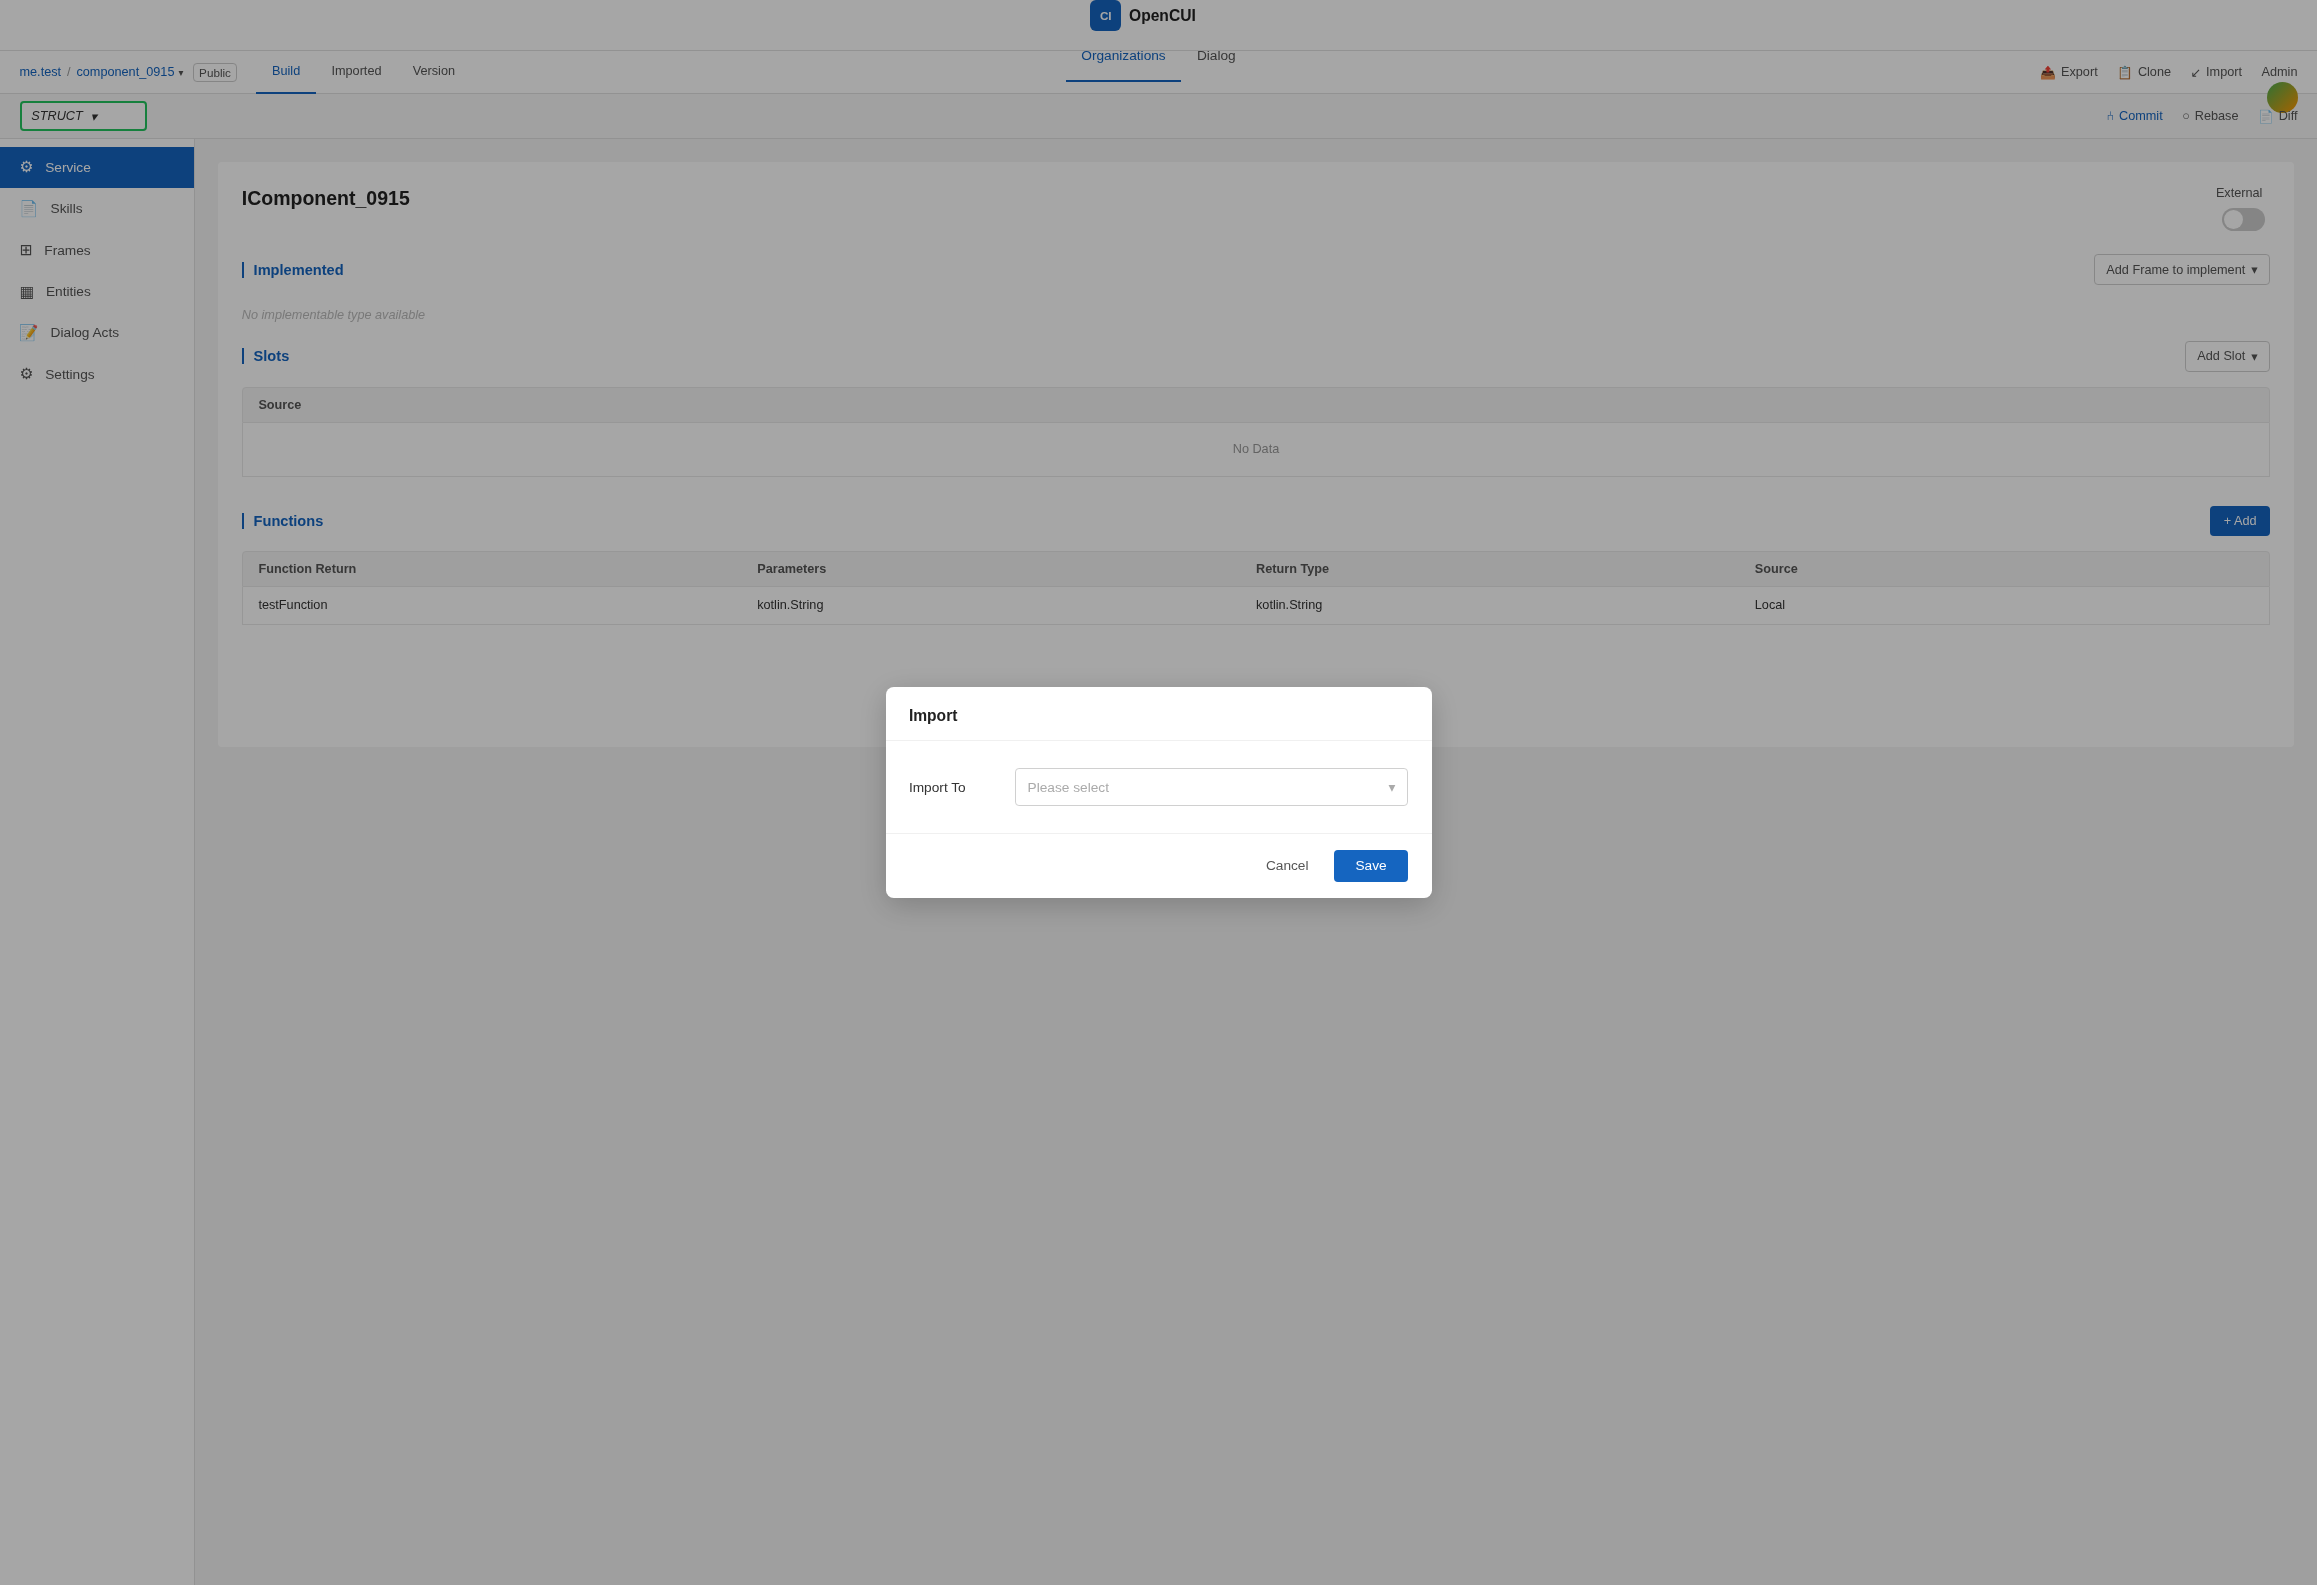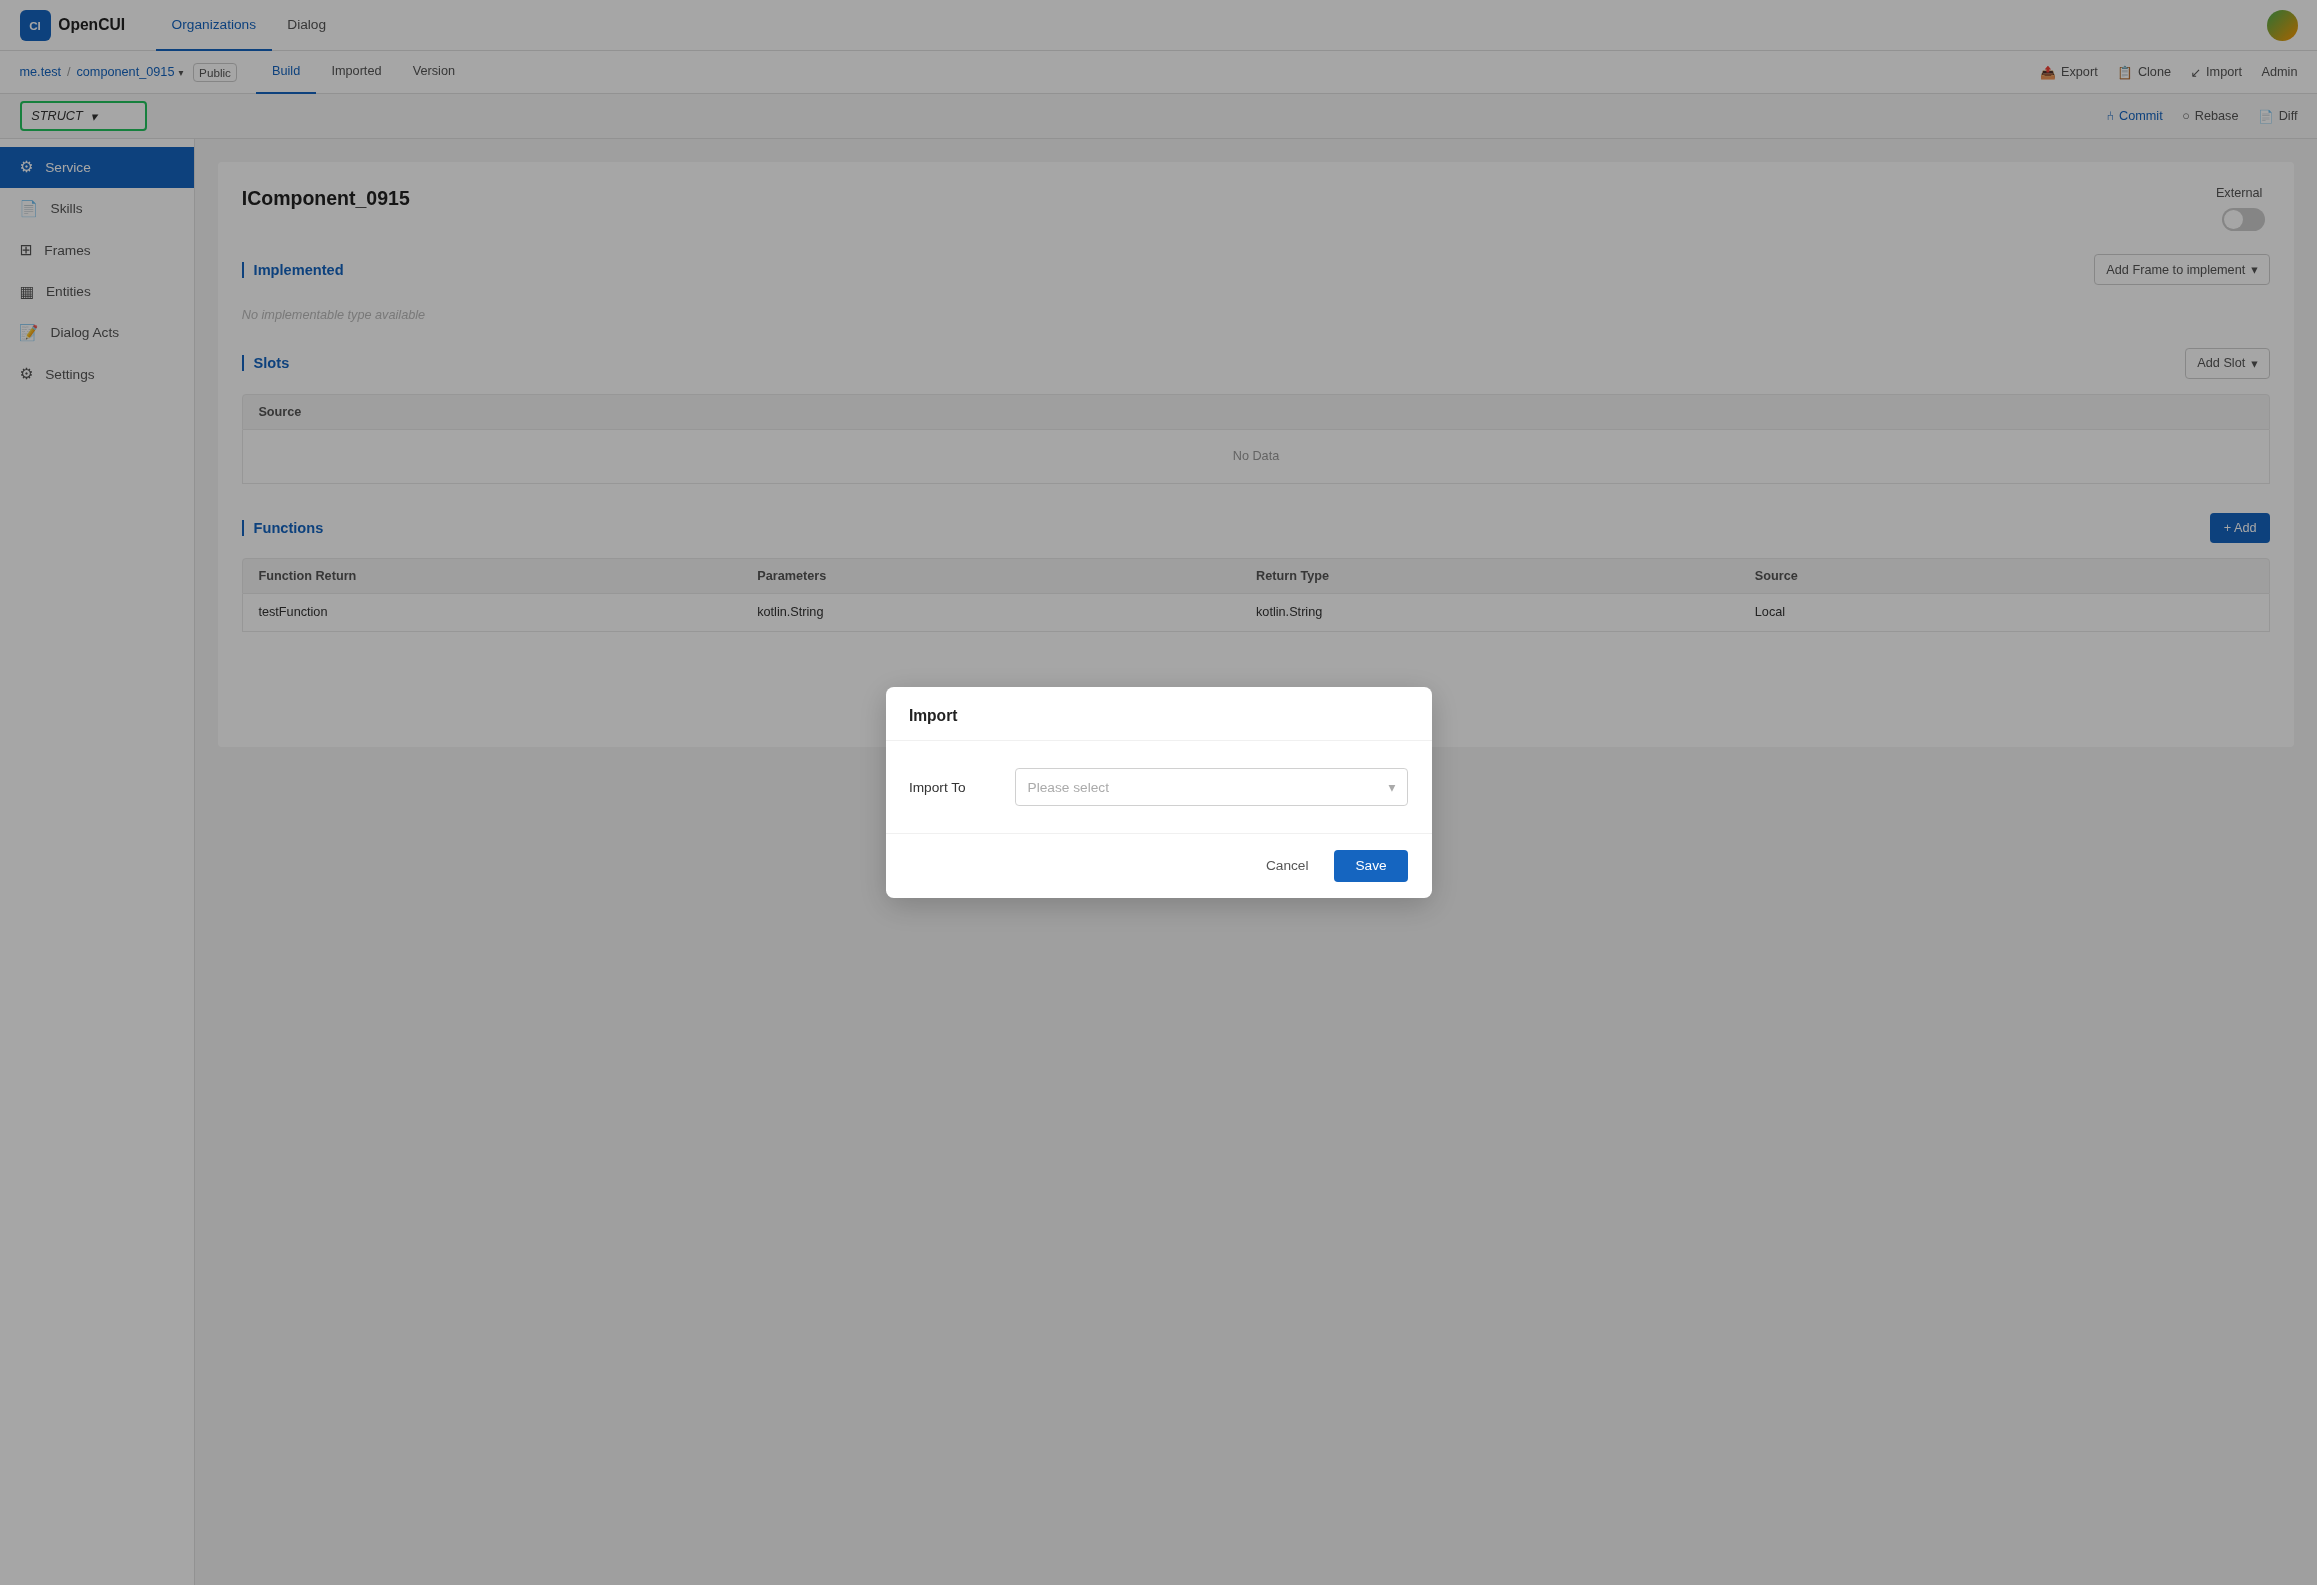--- a/index.html
+++ b/index.html
@@ -1,21 +1,21 @@
 <!DOCTYPE html>
 <html><head>
   <meta charset="utf-8">
   <style>
     * { box-sizing: border-box; margin: 0; padding: 0; }
     body { font-family: -apple-system, BlinkMacSystemFont, 'Segoe UI', sans-serif; font-size: 13.7px; background: #f0f0f0; color: #333; height: 100vh; overflow: hidden; }
 
     
     .top-nav {
       display: flex; align-items: center; background: #fff;
-      border-bottom: 1px solid #e0e0e0; padding: 0 19.5px; height: 51px;
+      border-bottom: 1px solid #e0e0e0; padding: 0 19.5px; height: 51px; flex-direction: column;
     }
     .logo-wrap { display: flex; align-items: center; gap: 7.8px; margin-right: 31px; }
     .logo-icon {
       width: 31px; height: 31px; background: #1565c0; border-radius: 5.9px;
       display: flex; align-items: center; justify-content: center; color: #fff; font-weight: bold; font-size: 11.7px;
     }
     .logo-text { font-weight: 600; font-size: 15.6px; color: #222; }
     .top-nav-links { display: flex; gap: 0; }
     .nav-link {
       padding: 0 15.6px; height: 51px; display: flex; align-items: center;
@@ -140,21 +140,21 @@
     }
     .btn-cancel {
       background: transparent; border: none; color: #555; cursor: pointer;
       font-size: 13.7px; padding: 7.8px 15.6px; border-radius: 3.9px;
     }
     .btn-save {
       background: #1565c0; color: #fff; border: none; border-radius: 3.9px;
       padding: 8.8px 21.5px; cursor: pointer; font-size: 13.7px; font-weight: 500;
     }
 
-    .implemented-section { margin-bottom: 18px; }
+    .implemented-section { margin-bottom: 11px; }
     .no-impl-text { color: #bbb; font-size: 12.7px; font-style: italic; padding: 7.8px 0; }
 
     .add-frame-select {
       display: flex; align-items: center; gap: 5.9px; border: 1px solid #d0d0d0;
       border-radius: 3.9px; padding: 6.8px 11.7px; background: #fff; cursor: pointer; font-size: 12.7px; color: #555;
     }
   </style>
 </head>
 <body>
 

